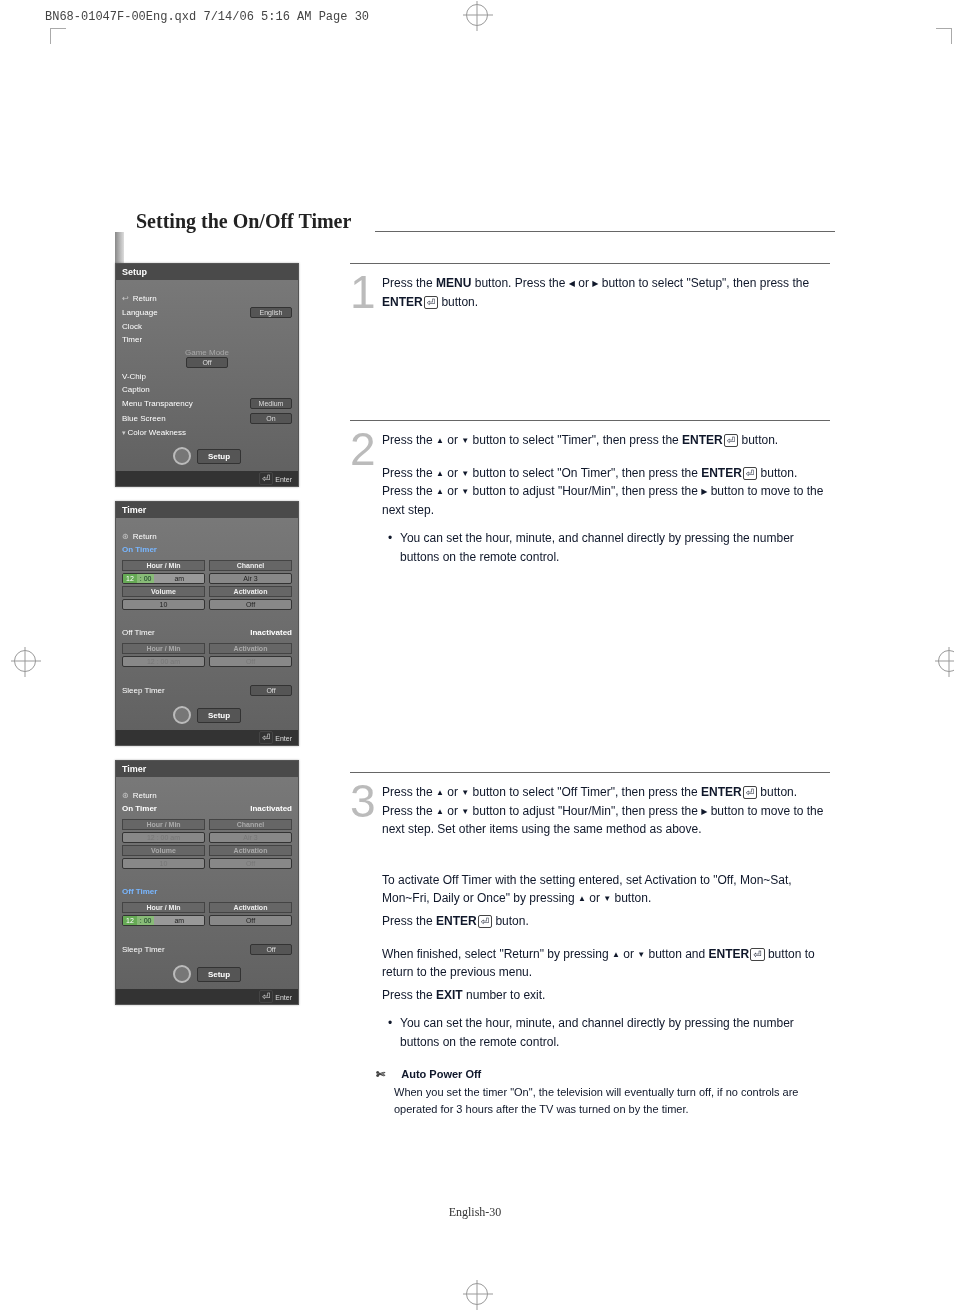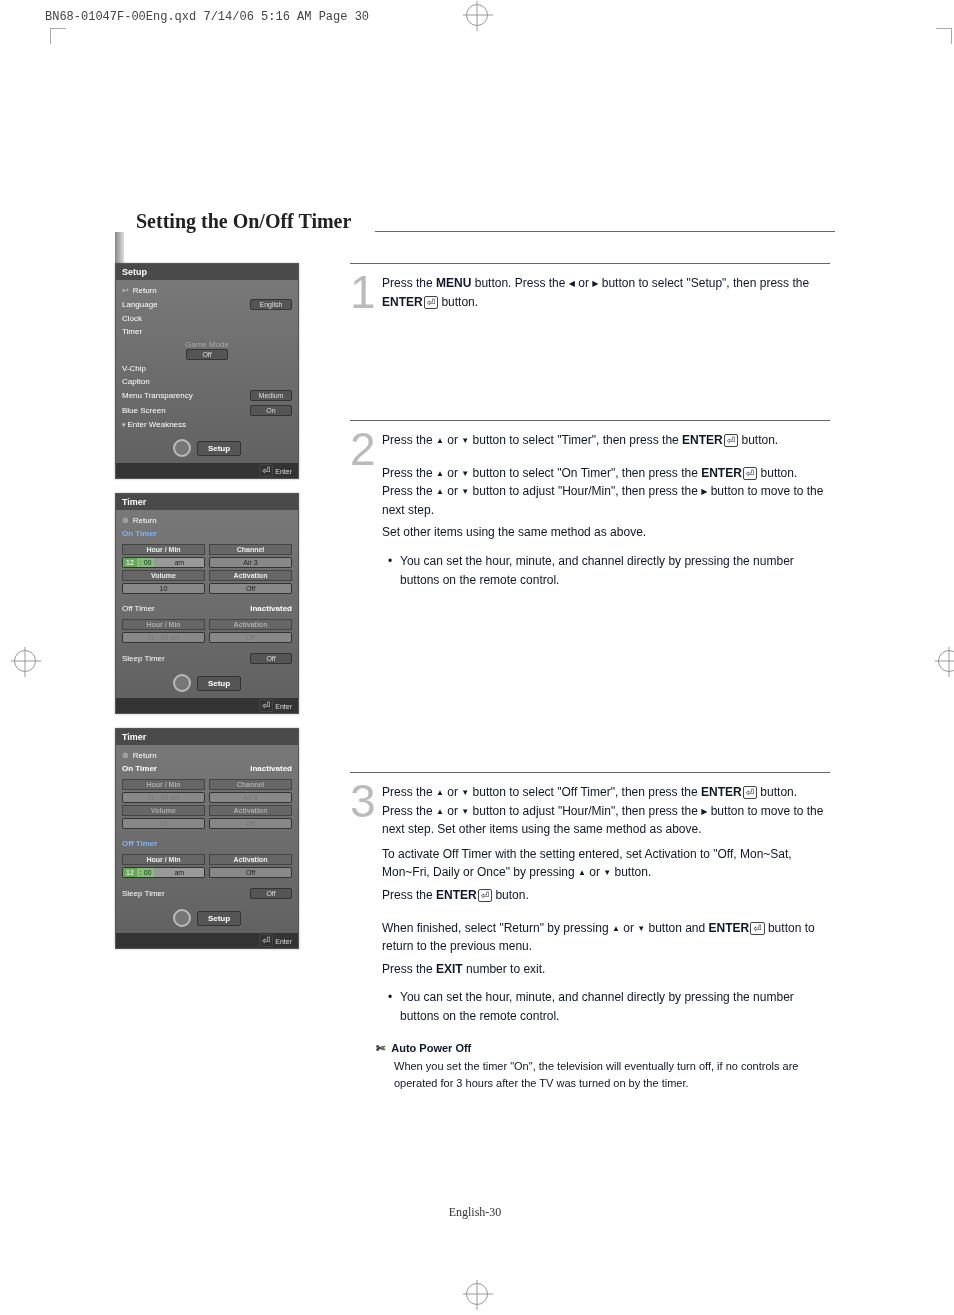--- a/index.html
+++ b/index.html
@@ -76,21 +76,21 @@
     font-size: 8px;
     margin-bottom: 14px;
     box-shadow: 0 0 2px rgba(0,0,0,.3);
   }
   .osd-title {
     background: #4a4a4a;
     padding: 3px 6px;
     font-weight: bold;
     font-size: 9px;
   }
-  .osd-body { padding: 4px 6px 2px 6px; }
+  .osd-body { padding: 4px 6px 2px 6px; margin-top: 8px; }
   .osd-row {
     display: flex; justify-content: space-between; align-items: center;
     padding: 2px 0; font-size: 8px;
   }
   .osd-row.muted { color: #a8a8a8; flex-direction: column; }
   .osd-row.hl { color: #78b6ff; font-weight: bold; }
   .osd-row .val {
     background: #555; border: 1px solid #333;
     padding: 1px 4px; font-size: 7px; min-width: 42px; text-align: center;
     color: #ddd; border-radius: 2px;
@@ -136,21 +136,21 @@
   .step-num {
     font-size: 46px; font-weight: 300; color: #bbb;
     width: 32px; line-height: 0.8; flex-shrink: 0;
     font-family: Arial, sans-serif;
   }
   .step-body { font-size: 12px; line-height: 1.55; color: #0f172a; }
   .step-body p { margin-bottom: 4px; }
   .step-body .bullet { display: flex; margin-top: 10px; margin-left: 6px; }
   .step-body .bullet .dot { width: 12px; flex-shrink: 0; }
   .note-block { font-size: 11px; line-height: 1.5; margin-top: 14px; margin-left: -6px; }
-  .note-hdr { display: flex; align-items: center; font-weight: bold; gap: 6px; }
+  .note-hdr { display: flex; align-items: center; font-weight: bold; gap: 16px; }
   .scissor::before { content: "✄"; font-size: 11px; color: #444; }
   .note-body { margin-left: 18px; margin-top: 2px; }
   strong { font-weight: bold; }
   .arw-u::before { content: "▲"; font-size: 8px; vertical-align: 1px; }
   .arw-d::before { content: "▼"; font-size: 8px; vertical-align: 1px; }
   .arw-l::before { content: "◀"; font-size: 8px; vertical-align: 1px; }
   .arw-r::before { content: "▶"; font-size: 8px; vertical-align: 1px; }
   .enter-ic::before { content: "⏎"; font-size: 10px; vertical-align: 0; border:1px solid #444; padding:0 2px; border-radius:2px; margin-left:1px;}
   .footer-pg {
     position: absolute; top: 1040px; left: 50%; transform: translateX(-50%);
@@ -218,21 +218,21 @@
             </div>
           <div class="osd-row">
               <span>Menu Transparency</span>
               <span class="val">Medium</span>
             </div>
           <div class="osd-row">
               <span>Blue Screen</span>
               <span class="val">On</span>
             </div>
           <div class="osd-row">
-              <span><span class="osd-caret"></span><span>Enter Weakness</span></span>
+              <span><span class="osd-caret"></span><span>Color Weakness</span></span>
             </div>
         </div>
         <div class="osd-foot">
             <span class="gear"></span>
             <span class="osd-foot-label">Setup</span>
           </div>
         <div class="osd-bottom"><span class="enter-ic"></span> <span>Enter</span></div>
       </div>
 
       <div class="osd">
@@ -376,38 +376,37 @@
         <div class="step-rule"></div>
         <div class="step-row">
           <div class="step-num">2</div>
           <div class="step-body">
             <p>
               <span>Press the </span><span class="arw-u"></span><span> or </span><span class="arw-d"></span><span> button to select "Timer", then press the </span><strong>ENTER</strong><span class="enter-ic"></span><span> button.</span>
             </p>
             <p style="margin-top:14px">
               <span>Press the </span><span class="arw-u"></span><span> or </span><span class="arw-d"></span><span> button to select "On Timer", then press the </span><strong>ENTER</strong><span class="enter-ic"></span><span> button. Press the </span><span class="arw-u"></span><span> or </span><span class="arw-d"></span><span> button to adjust "Hour/Min", then press the </span><span class="arw-r"></span><span> button to move to the next step.</span>
             </p>
-            <p>Set other items using the same method as above.</p>
             <div class="bullet">
               <span class="dot">•</span>
                 <span>You can set the hour, minute, and channel directly by pressing the number buttons on the remote control.</span>
             </div>
           </div>
         </div>
       </div>
 
       <div class="step">
         <div class="step-rule"></div>
         <div class="step-row">
           <div class="step-num">3</div>
           <div class="step-body">
             <p>
               <span>Press the </span><span class="arw-u"></span><span> or </span><span class="arw-d"></span><span> button to select "Off Timer", then press the </span><strong>ENTER</strong><span class="enter-ic"></span><span> button. Press the </span><span class="arw-u"></span><span> or </span><span class="arw-d"></span><span> button to adjust "Hour/Min", then press the </span><span class="arw-r"></span><span> button to move to the next step. Set other items using the same method as above.</span>
             </p>
-            <p style="margin-top:6px">
+            <p style="margin-top:32px">
               <span>To activate Off Timer with the setting entered, set Activation to "Off, Mon~Sat, Mon~Fri, Daily or Once"  by pressing </span><span class="arw-u"></span><span> or </span><span class="arw-d"></span><span> button.</span>
             </p>
             <p>
               <span>Press the </span><strong>ENTER</strong><span class="enter-ic"></span><span> buton.</span>
             </p>
             <p style="margin-top:14px">
               <span>When finished, select "Return" by pressing </span><span class="arw-u"></span><span> or </span><span class="arw-d"></span><span> button and </span><strong>ENTER</strong><span class="enter-ic"></span><span> button to return to the previous menu.</span>
             </p>
             <p>
               <span>Press the </span><strong>EXIT</strong><span> number to exit.</span>

